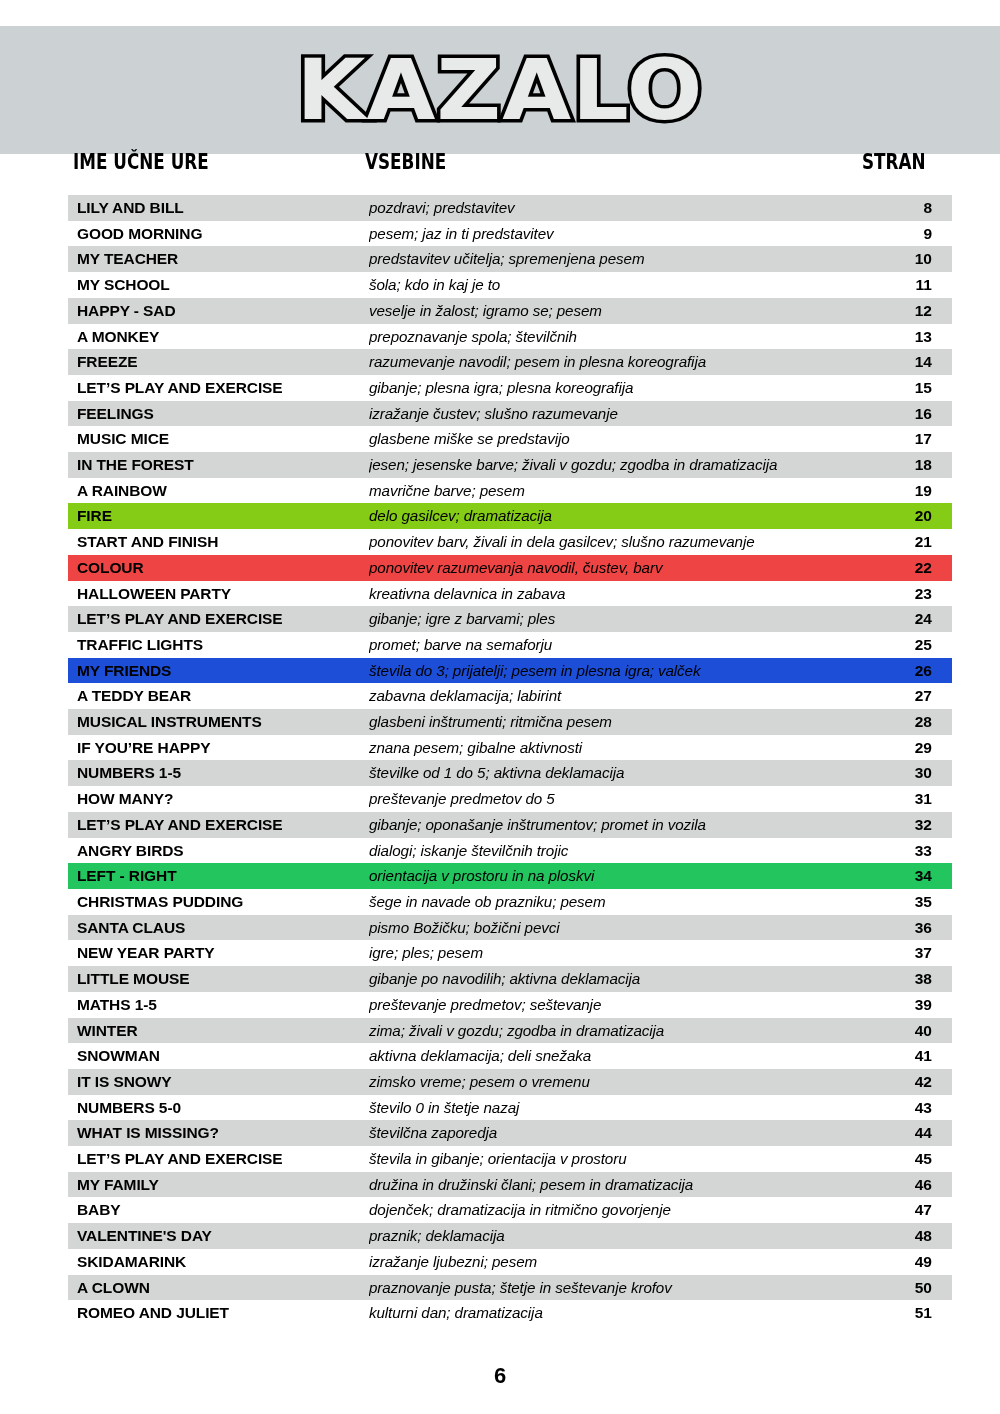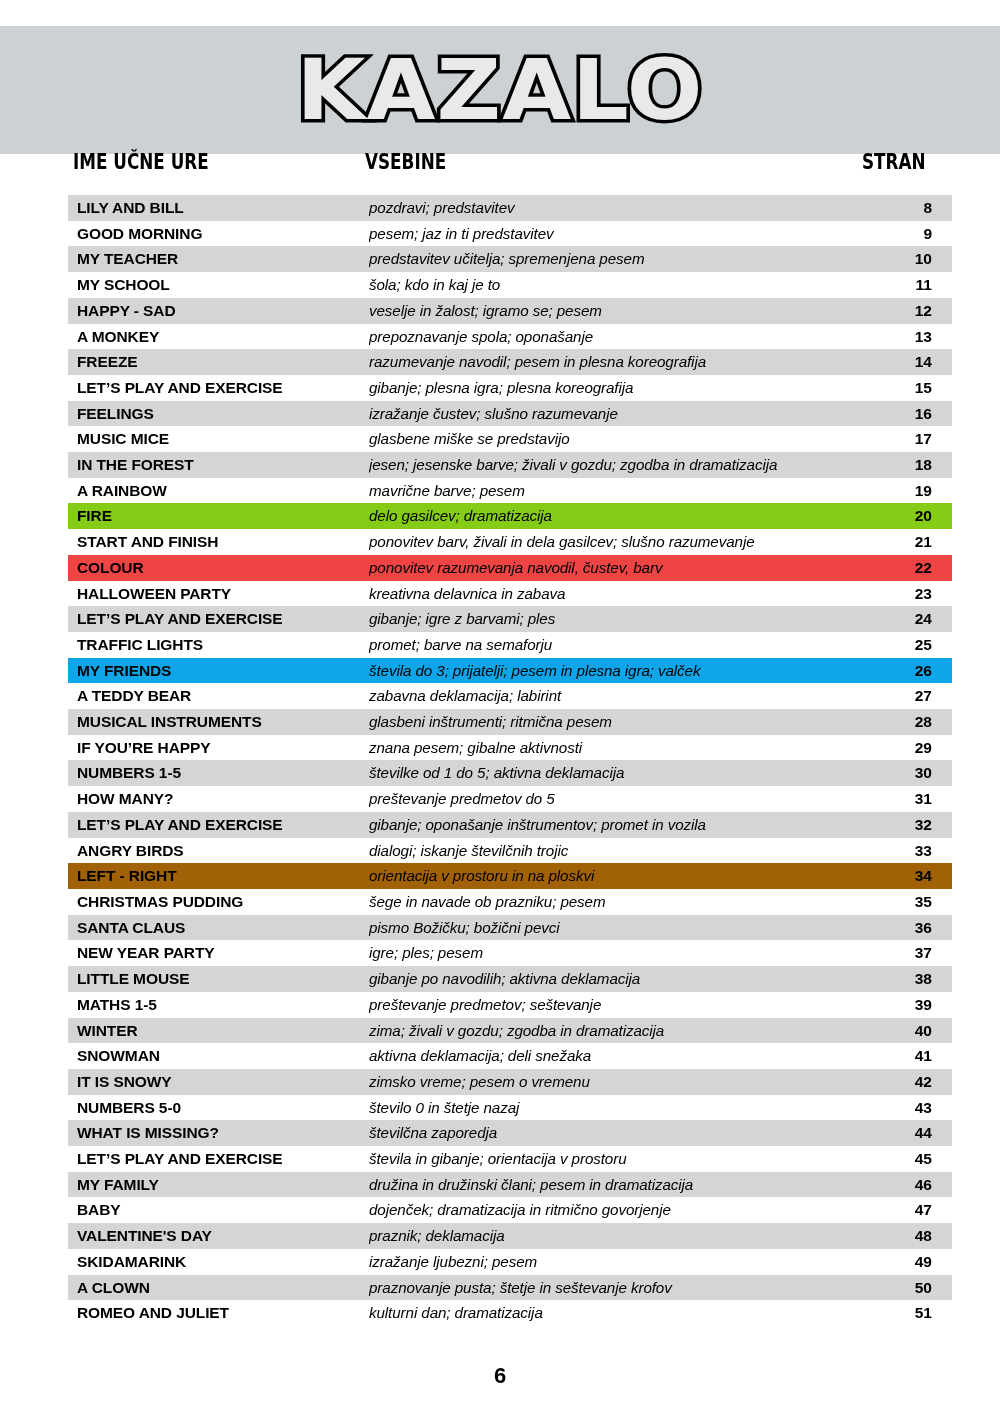--- a/index.html
+++ b/index.html
@@ -155,21 +155,21 @@
         <td class="c-content">šola; kdo in kaj je to</td>
         <td class="c-page">11</td>
       </tr>
       <tr class="striped" style="background: rgb(211, 214, 213);">
         <td class="c-name">HAPPY - SAD</td>
         <td class="c-content">veselje in žalost; igramo se; pesem</td>
         <td class="c-page">12</td>
       </tr>
       <tr>
         <td class="c-name">A MONKEY</td>
-        <td class="c-content">prepoznavanje spola; oponašanje</td>
+        <td class="c-content">prepoznavanje spola; številčnih</td>
         <td class="c-page">13</td>
       </tr>
       <tr class="striped" style="background: rgb(211, 214, 213);">
         <td class="c-name">FREEZE</td>
         <td class="c-content">razumevanje navodil;  pesem in plesna koreografija</td>
         <td class="c-page">14</td>
       </tr>
       <tr>
         <td class="c-name">LET’S PLAY AND EXERCISE</td>
         <td class="c-content">gibanje; plesna igra; plesna koreografija</td>
@@ -218,21 +218,21 @@
       <tr class="striped" style="background: rgb(211, 214, 213);">
         <td class="c-name">LET’S PLAY AND EXERCISE</td>
         <td class="c-content">gibanje; igre z barvami; ples</td>
         <td class="c-page">24</td>
       </tr>
       <tr>
         <td class="c-name">TRAFFIC LIGHTS</td>
         <td class="c-content">promet; barve na semaforju</td>
         <td class="c-page">25</td>
       </tr>
-      <tr class="striped" style="background: #0ea5e9;">
+      <tr class="striped" style="background: #1d4ed8;">
         <td class="c-name">MY FRIENDS</td>
         <td class="c-content">števila do 3; prijatelji; pesem in plesna igra; valček</td>
         <td class="c-page">26</td>
       </tr>
       <tr>
         <td class="c-name">A TEDDY BEAR</td>
         <td class="c-content">zabavna deklamacija; labirint</td>
         <td class="c-page">27</td>
       </tr>
       <tr class="striped" style="background: rgb(211, 214, 213); margin-left: 26px;">
@@ -258,21 +258,21 @@
       <tr class="striped" style="background: rgb(211, 214, 213);">
         <td class="c-name">LET’S PLAY AND EXERCISE</td>
         <td class="c-content">gibanje; oponašanje inštrumentov; promet in vozila</td>
         <td class="c-page">32</td>
       </tr>
       <tr>
         <td class="c-name">ANGRY BIRDS</td>
         <td class="c-content">dialogi; iskanje številčnih trojic</td>
         <td class="c-page">33</td>
       </tr>
-      <tr class="striped" style="background: #a16207;">
+      <tr class="striped" style="background: #22c55e;">
         <td class="c-name">LEFT - RIGHT</td>
         <td class="c-content">orientacija v prostoru in na ploskvi</td>
         <td class="c-page">34</td>
       </tr>
       <tr>
         <td class="c-name">CHRISTMAS PUDDING</td>
         <td class="c-content">šege in navade ob prazniku; pesem</td>
         <td class="c-page">35</td>
       </tr>
       <tr class="striped" style="background: rgb(211, 214, 213);">

